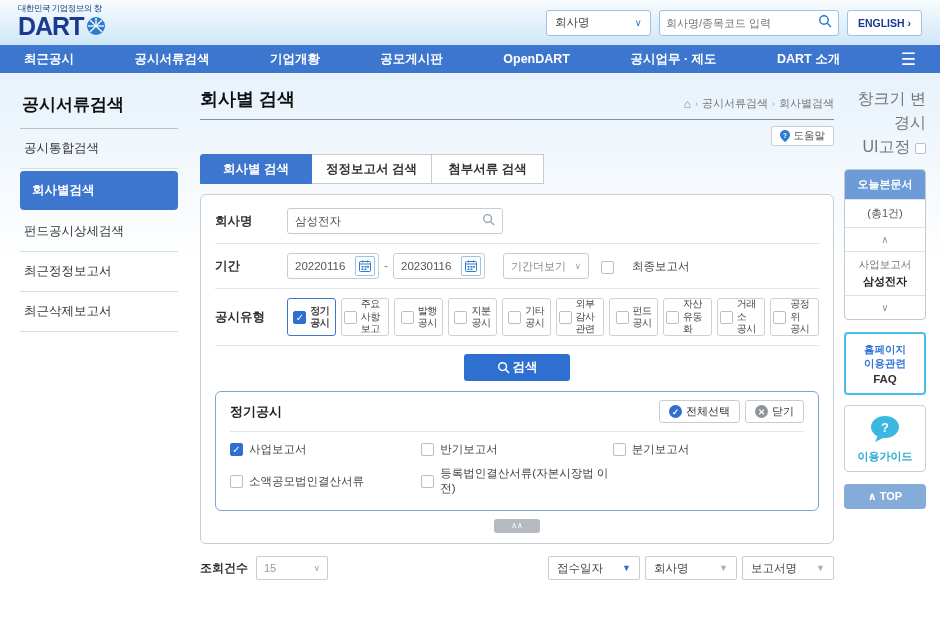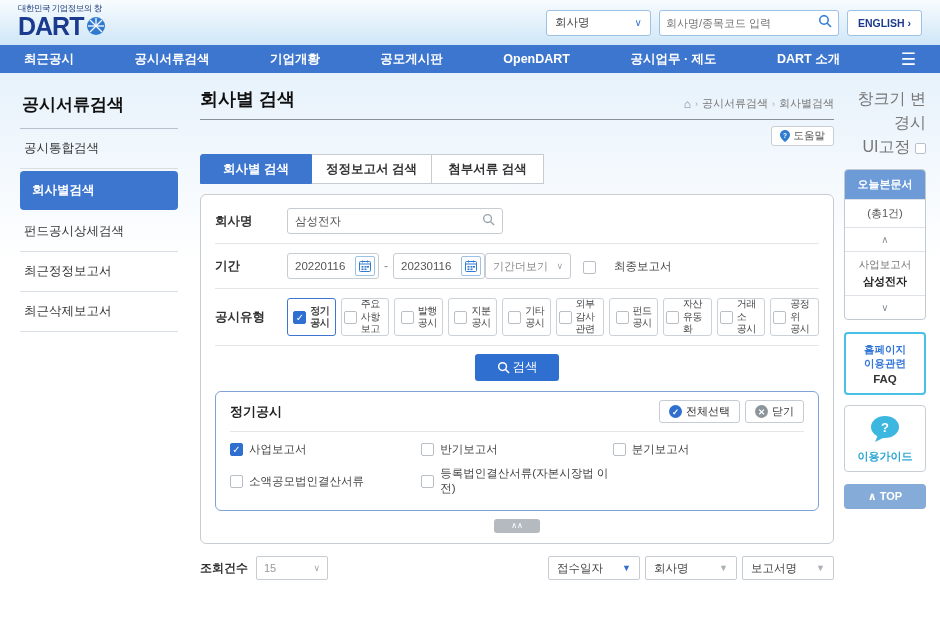--- a/index.html
+++ b/index.html
@@ -57,35 +57,35 @@
   .flabel { width:72px; flex:none; font-size:12.5px; font-weight:bold; color:#333; }
   .inp { height:26px; border:1px solid #c6ccd2; border-radius:3px; display:flex; align-items:center; padding:0 7px; background:#fff; }
   .inp input { border:none; outline:none; font-size:11.5px; color:#555; font-family:inherit; flex:1; min-width:0; }
   .company-inp { width:216px; }
   .date-inp { width:92px; padding-right:3px; }
   .cal-btn { width:20px; height:20px; border:1px solid #9cc2e5; border-radius:2px; display:flex; align-items:center; justify-content:center; cursor:pointer; background:#fff; flex:none; }
   .dash { margin:0 5px; color:#888; }
   .pbtns { display:flex; gap:4px; margin-left:10px; }
   .pbtn { min-width:42px; height:26px; border:1px solid #c6ccd2; border-radius:3px; background:#fff; font-size:11.5px; color:#444; display:flex; align-items:center; justify-content:center; padding:0 7px; cursor:pointer; }
   .pbtn.active { border:1px solid #3d76cf; color:#1f5bbf; font-weight:bold; }
-  .mini-select { width:86px; height:26px; border:1px solid #c6ccd2; border-radius:3px; display:flex; align-items:center; font-size:11px; color:#888; padding:0 7px; margin-left:0; cursor:pointer; }
+  .mini-select { width:86px; height:26px; border:1px solid #c6ccd2; border-radius:3px; display:flex; align-items:center; font-size:11px; color:#888; padding:0 7px; margin-left:18px; cursor:pointer; }
   .mini-select .chev { margin-left:auto; color:#9aa4ad; font-size:9px; }
   .chk-inline { display:flex; align-items:flex-end; gap:18px; margin-left:12px; font-size:11.5px; color:#444; cursor:pointer; }
 
   .cb { width:13px; height:13px; border:1px solid #b8bfc6; border-radius:2px; background:#fff; display:inline-flex; align-items:center; justify-content:center; flex:none; }
   .cb.checked { background:#2f6fd0; border-color:#2f6fd0; color:#fff; font-size:10px; font-weight:bold; }
 
   .types { display:flex; gap:5px; flex:1; }
   .type-box { flex:1; height:38px; border:1px solid #ccd2d8; border-radius:3px; background:#fff; display:flex; align-items:center; justify-content:center; gap:4px; cursor:pointer; padding:2px; }
   .type-box.checked { border:1px solid #3d76cf; }
   .type-label { font-size:10px; color:#444; line-height:1.25; text-align:left; letter-spacing:-0.5px; }
   .type-box.checked .type-label { font-weight:bold; }
 
   .search-row { display:flex; justify-content:center; padding:8px 0 6px; }
-  .btn-search { width:84px; height:27px; background:#2f6fd0; border:none; border-radius:3px; color:#fff; font-size:12.5px; font-weight:normal; display:flex; align-items:center; justify-content:center; gap:3px; cursor:pointer; }
+  .btn-search { width:106px; height:27px; background:#2f6fd0; border:none; border-radius:3px; color:#fff; font-size:12.5px; font-weight:bold; display:flex; align-items:center; justify-content:center; gap:3px; cursor:pointer; }
 
   .sub-panel { border:1px solid #7fa3d4; border-radius:6px; padding:8px 14px 14px; margin-top:4px; background:#fff; }
   .sub-head { display:flex; align-items:center; padding-bottom:8px; border-bottom:1px solid #e3e7ea; }
   .sub-title { font-size:13px; font-weight:bold; color:#222; }
   .sub-btns { margin-left:auto; display:flex; gap:5px; }
   .sbtn { height:23px; border:1px solid #c6ccd2; border-radius:3px; background:#fff; font-size:11px; color:#333; display:flex; align-items:center; gap:4px; padding:0 9px; cursor:pointer; }
   .ico-circle { width:13px; height:13px; border-radius:50%; display:inline-flex; align-items:center; justify-content:center; color:#fff; font-size:8.5px; font-weight:bold; flex:none; }
   .ico-check-c { background:#2f6fd0; }
   .ico-x-c { background:#8d959c; }
   .sub-grid { display:grid; grid-template-columns:1fr 1fr 1fr; row-gap:9px; padding-top:10px; }

